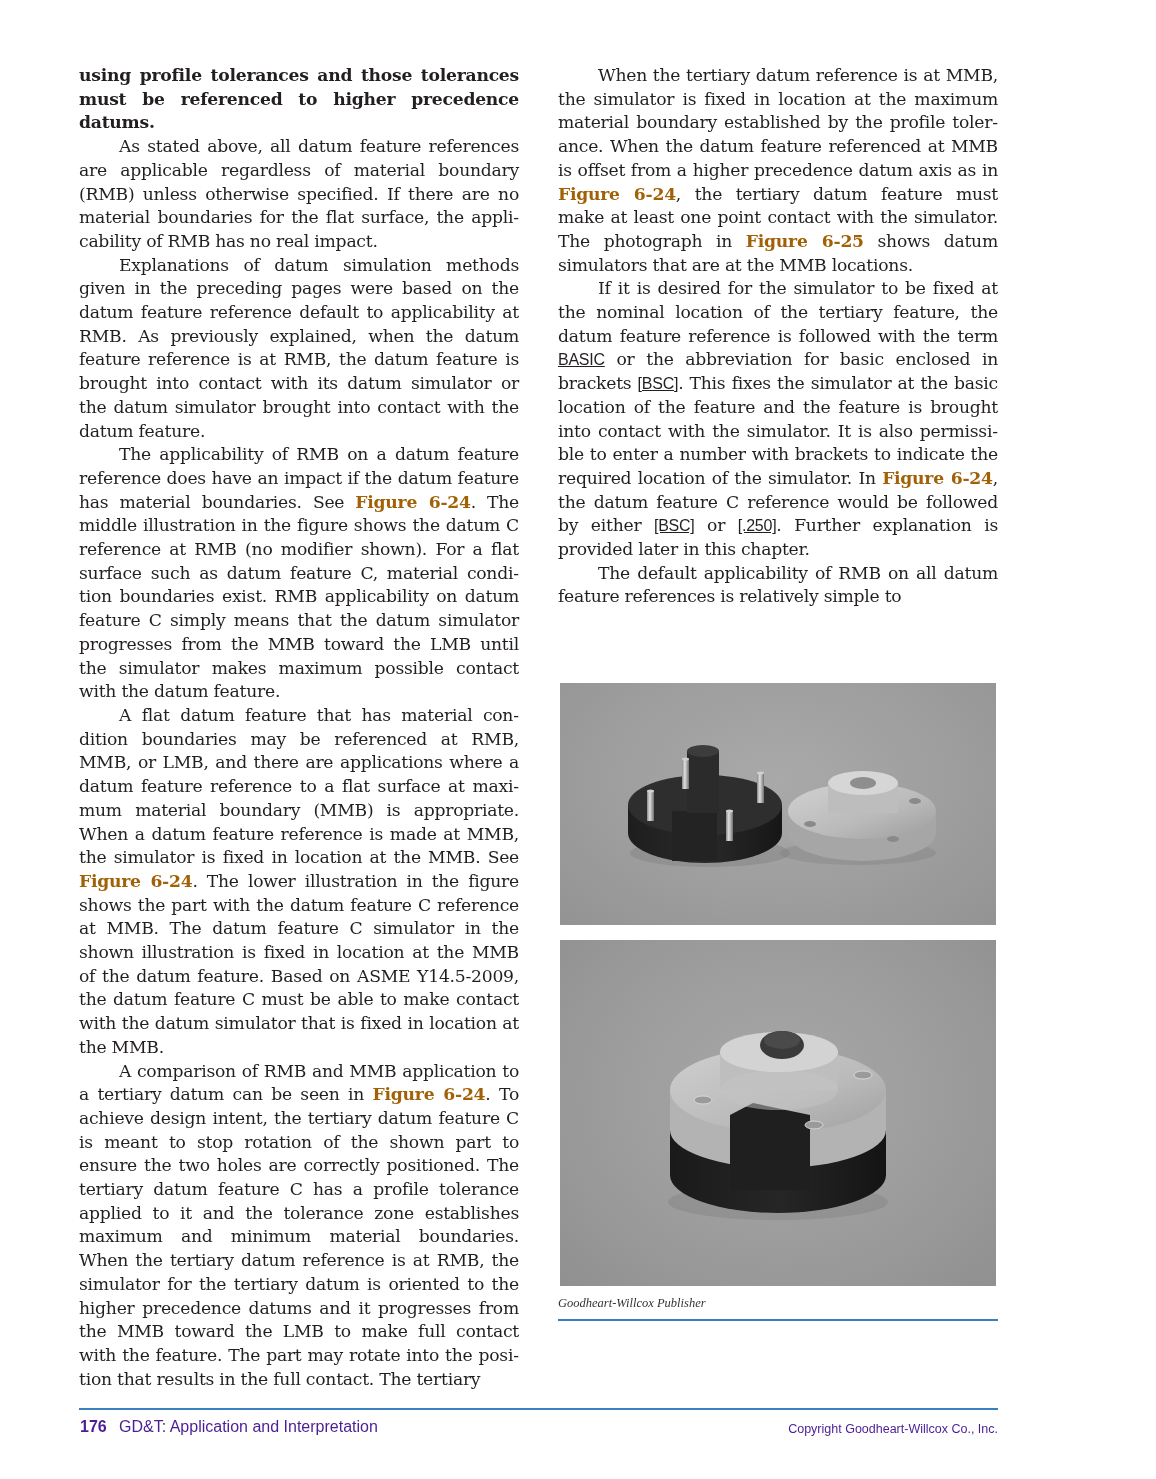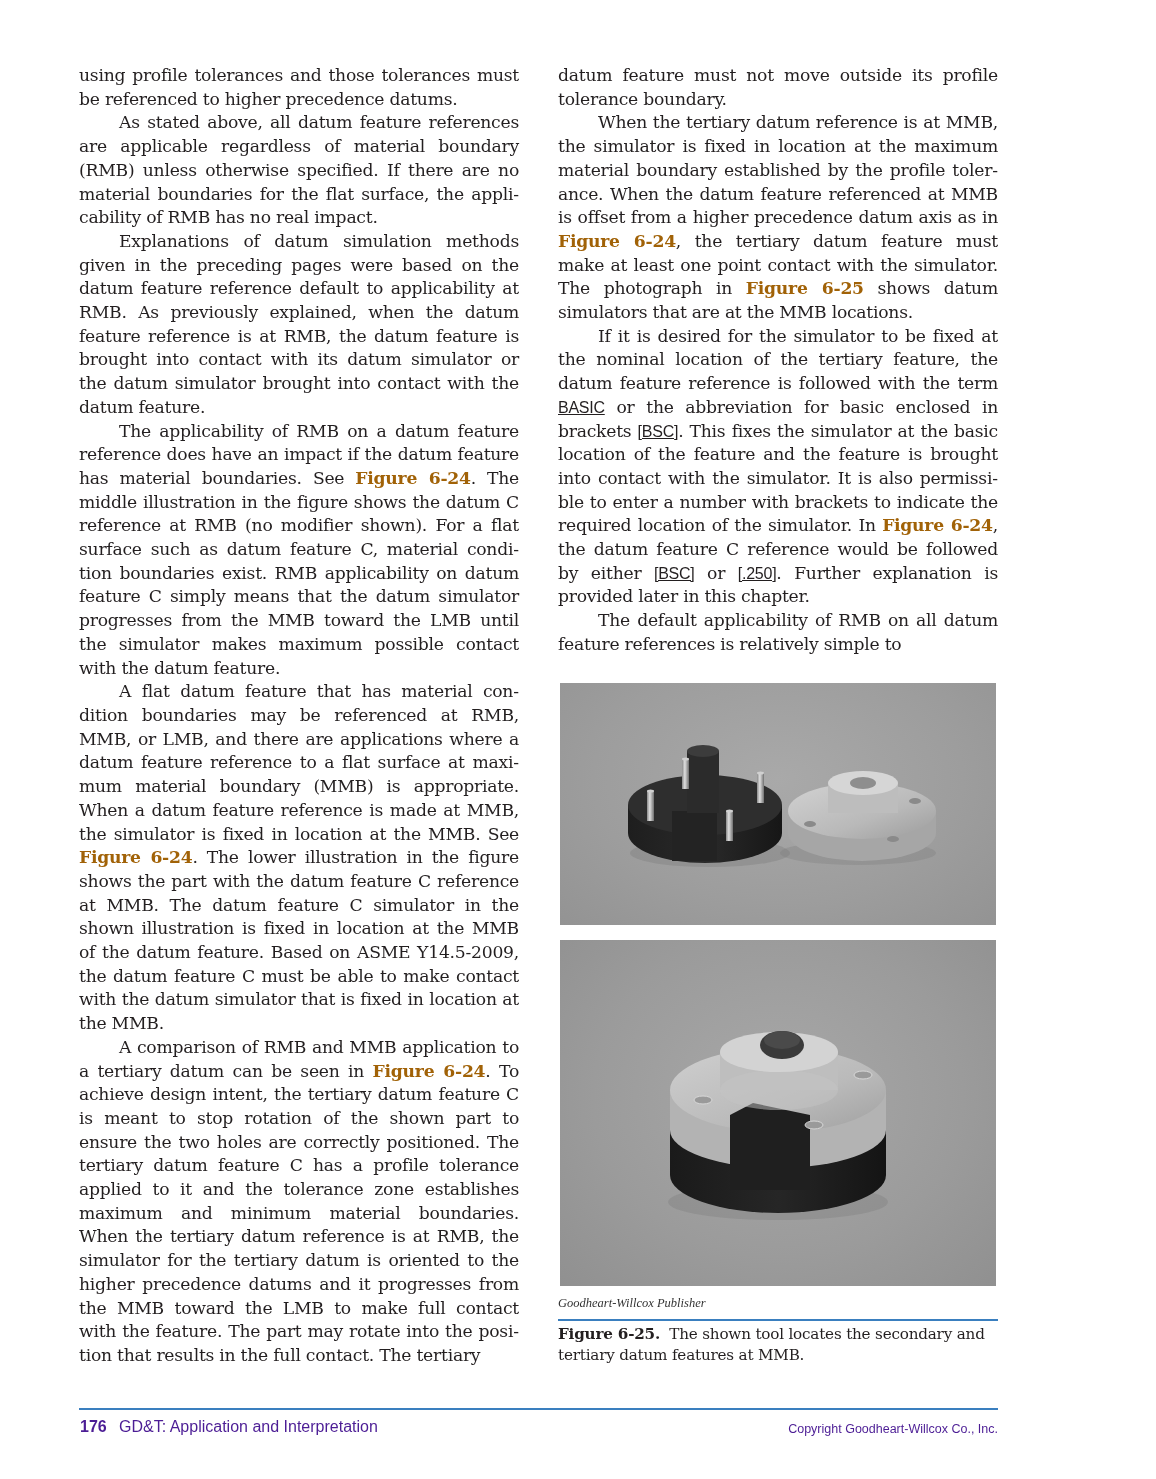--- a/index.html
+++ b/index.html
@@ -2,21 +2,21 @@
 <html><head>
 <meta charset="utf-8">
 <style>
   html, body { margin: 0; padding: 0; background: #ffffff; }
   body { width: 1156px; height: 1479px; position: relative; overflow: hidden; }
   .page { position: absolute; left: 0; top: 0; width: 1156px; height: 1479px; background: #fff; }
   .col { position: absolute; top: 64px; width: 440px; font-family: "DejaVu Serif", "Liberation Serif", serif; font-size: 17.2px; line-height: 23.7px; color: #231f20; text-align: justify; letter-spacing: -0.25px; }
   .col-left { left: 79px; }
   .col-right { left: 558px; }
   .para { margin: 0; text-indent: 40px; hyphens: manual; }
-  .para.first { text-indent: 0; }
+  .para.first { text-indent: 0; font-weight: bold; }
   .figref { color: #a16207; font-weight: bold; }
   .sans { font-family: "Liberation Sans", "DejaVu Sans", sans-serif; font-size: 16px; text-decoration: underline; }
   .photo { position: absolute; left: 560px; width: 436px; overflow: hidden; }
   .photo-top { top: 683px; height: 242px; background: radial-gradient(ellipse at 50% 40%, #a9a9a9 0%, #9d9d9d 60%, #939393 100%); }
   .photo-bottom { top: 940px; height: 346px; background: radial-gradient(ellipse at 50% 45%, #a8a8a8 0%, #9b9b9b 60%, #909090 100%); }
   .credit { position: absolute; left: 558px; top: 1296px; width: 440px; font-family: "Liberation Serif", "DejaVu Serif", serif; font-style: italic; font-size: 12.5px; color: #333; }
   .cap-rule { position: absolute; left: 558px; top: 1319px; width: 440px; height: 2px; background: #3a7fbf; }
   .caption { position: absolute; left: 558px; top: 1324px; width: 440px; font-family: "DejaVu Serif", "Liberation Serif", serif; font-size: 15.2px; line-height: 21px; color: #231f20; letter-spacing: -0.2px; }
   .caption .cap-label { font-weight: bold; }
   .foot-rule { position: absolute; left: 79px; top: 1408px; width: 919px; height: 2px; background: #3a7fbf; }
@@ -32,21 +32,20 @@
 
   <div class="col col-left">
       <p class="para first"><span>using profile tolerances and those tolerances must be referenced to higher precedence datums.</span></p>
       <p class="para"><span>As stated above, all datum feature references are applicable regardless of material boundary (RMB) unless otherwise specified. If there are no material boundaries for the flat surface, the appli­cability of RMB has no real impact.</span></p>
       <p class="para"><span>Explanations of datum simulation methods given in the preceding pages were based on the datum feature reference default to applicability at RMB. As previously explained, when the datum feature reference is at RMB, the datum feature is brought into contact with its datum simulator or the datum simulator brought into contact with the datum feature.</span></p>
       <p class="para"><span>The applicability of RMB on a datum feature reference does have an impact if the datum fea­ture has material boundaries. See </span><span class="figref">Figure 6-24</span><span>. The middle illustration in the figure shows the datum C reference at RMB (no modifier shown). For a flat surface such as datum feature C, material condi­tion boundaries exist. RMB applicability on datum feature C simply means that the datum simulator progresses from the MMB toward the LMB until the simulator makes maximum possible contact with the datum feature.</span></p>
       <p class="para"><span>A flat datum feature that has material con­dition boundaries may be referenced at RMB, MMB, or LMB, and there are applications where a datum feature reference to a flat surface at maxi­mum material boundary (MMB) is appropriate. When a datum feature reference is made at MMB, the simulator is fixed in location at the MMB. See </span><span class="figref">Figure 6-24</span><span>. The lower illustration in the figure shows the part with the datum feature C reference at MMB. The datum feature C simulator in the shown illustration is fixed in location at the MMB of the datum feature. Based on ASME Y14.5-2009, the datum feature C must be able to make contact with the datum simulator that is fixed in location at the MMB.</span></p>
       <p class="para"><span>A comparison of RMB and MMB application to a tertiary datum can be seen in </span><span class="figref">Figure 6-24</span><span>. To achieve design intent, the tertiary datum feature C is meant to stop rotation of the shown part to ensure the two holes are correctly positioned. The tertiary datum feature C has a profile tolerance applied to it and the tolerance zone establishes maximum and minimum material boundaries. When the tertiary datum reference is at RMB, the simulator for the tertiary datum is oriented to the higher precedence datums and it progresses from the MMB toward the LMB to make full contact with the feature. The part may rotate into the posi­tion that results in the full contact. The tertiary</span></p>
     </div>
   <div class="col col-right">
-      <p class="para first"><span>datum feature must not move outside its profile tolerance boundary.</span></p>
       <p class="para"><span>When the tertiary datum reference is at MMB, the simulator is fixed in location at the maximum material boundary established by the profile toler­ance. When the datum feature referenced at MMB is offset from a higher precedence datum axis as in </span><span class="figref">Figure 6-24</span><span>, the tertiary datum feature must make at least one point contact with the simulator. The photograph in </span><span class="figref">Figure 6-25</span><span> shows datum simula­tors that are at the MMB locations.</span></p>
       <p class="para"><span>If it is desired for the simulator to be fixed at the nominal location of the tertiary feature, the datum feature reference is followed with the term </span><span class="sans">BASIC</span><span> or the abbreviation for basic enclosed in brackets </span><span class="sans">[BSC]</span><span>. This fixes the simulator at the basic location of the feature and the feature is brought into contact with the simulator. It is also permissi­ble to enter a number with brackets to indicate the required location of the simulator. In </span><span class="figref">Figure 6-24</span><span>, the datum feature C reference would be followed by either </span><span class="sans">[BSC]</span><span> or </span><span class="sans">[.250]</span><span>. Further explanation is provided later in this chapter.</span></p>
       <p class="para"><span>The default applicability of RMB on all datum feature references is relatively simple to</span></p>
     </div>
 
   <div class="photo photo-top">
     <svg width="436" height="242" viewBox="0 0 436 242">
       <defs>
         <linearGradient id="darkSide" x1="0" x2="1" y1="0" y2="0">
           <stop offset="0" stop-color="#1e1e1e"></stop>
@@ -124,22 +123,18 @@
       <ellipse cx="222" cy="100" rx="18" ry="9" fill="#4a4a4a"></ellipse>
 
       <ellipse cx="143" cy="160" rx="9" ry="4" fill="#9a9a9a" stroke="#d8d8d8"></ellipse>
       <ellipse cx="303" cy="135" rx="9" ry="4" fill="#9a9a9a" stroke="#d8d8d8"></ellipse>
       <ellipse cx="254" cy="185" rx="9" ry="4" fill="#9a9a9a" stroke="#d8d8d8"></ellipse>
     </svg>
   </div>
 
   <div class="credit">Goodheart-Willcox Publisher</div>
   <div class="cap-rule"></div>
-  <div class="caption">
-    <span class="cap-label">Figure 6-25.</span>&nbsp;
-    <span>The shown tool locates the secondary and tertiary datum features at MMB.</span>
-  </div>
 
   <div class="foot-rule"></div>
   <div class="footer page-num">176</div>
   <div class="footer book-title">GD&amp;T: Application and Interpretation</div>
   <div class="footer copyright">Copyright Goodheart-Willcox Co., Inc.</div>
 </div>
 
 </body></html>

